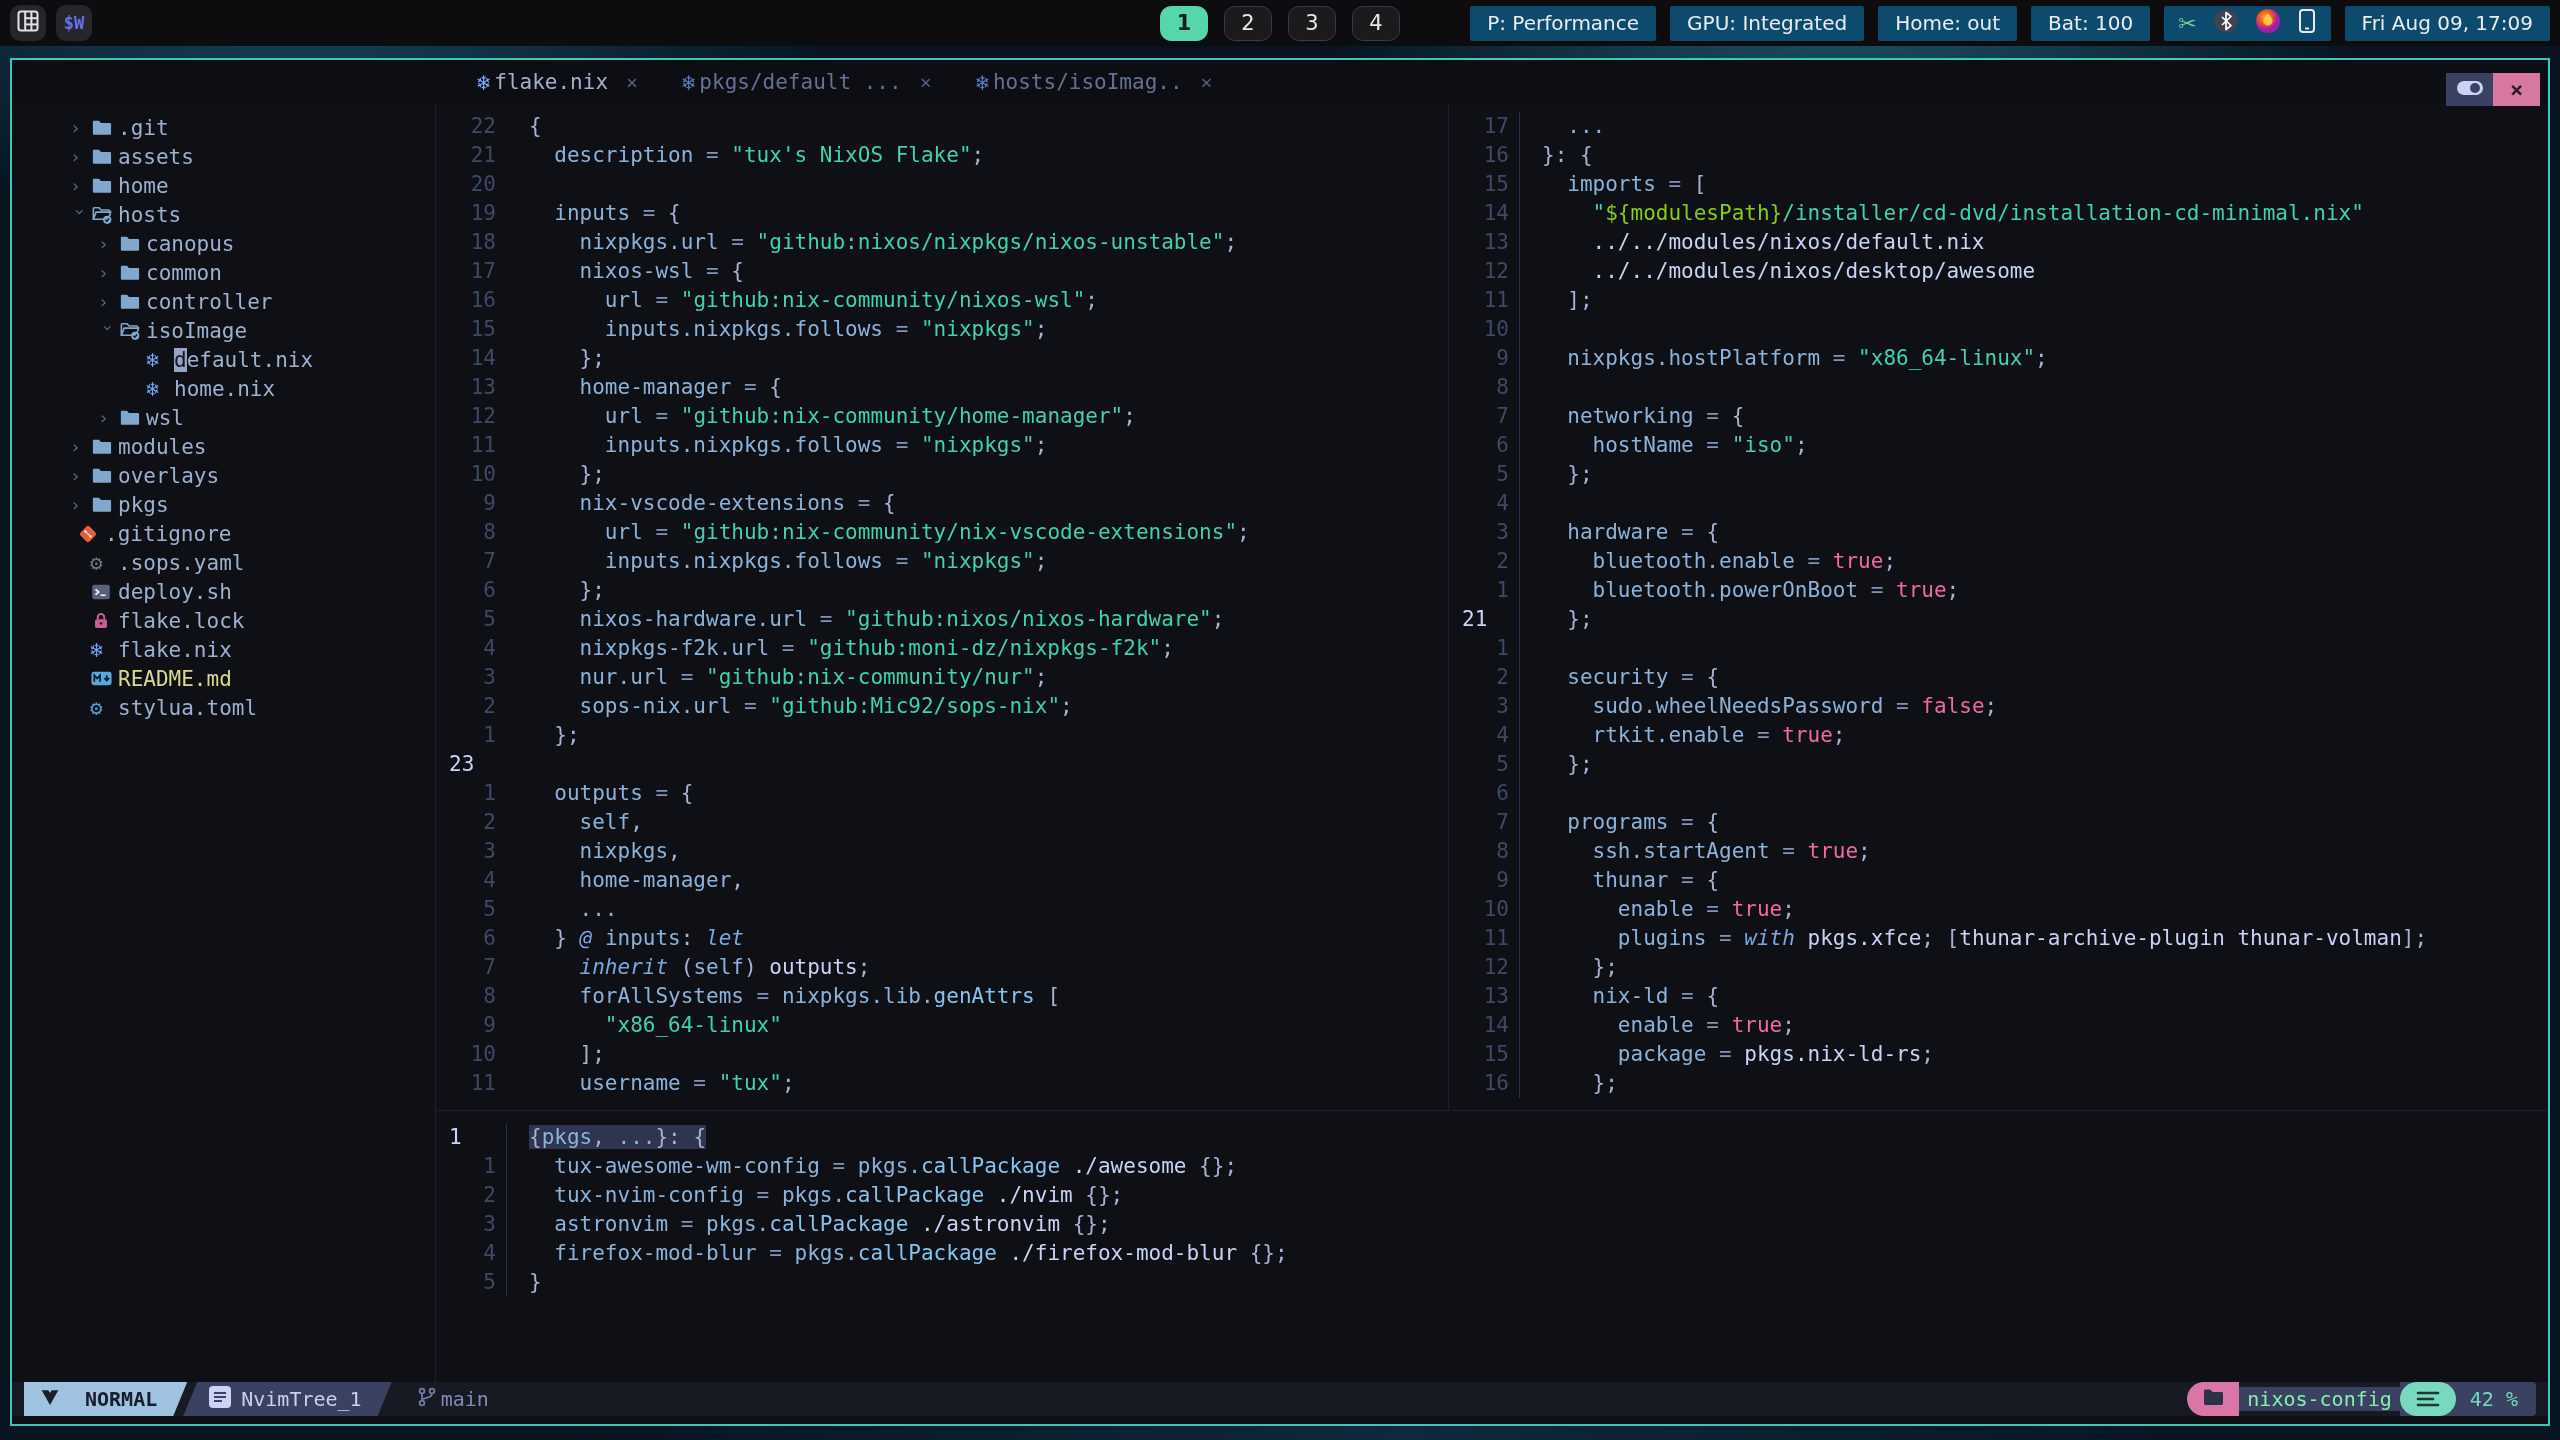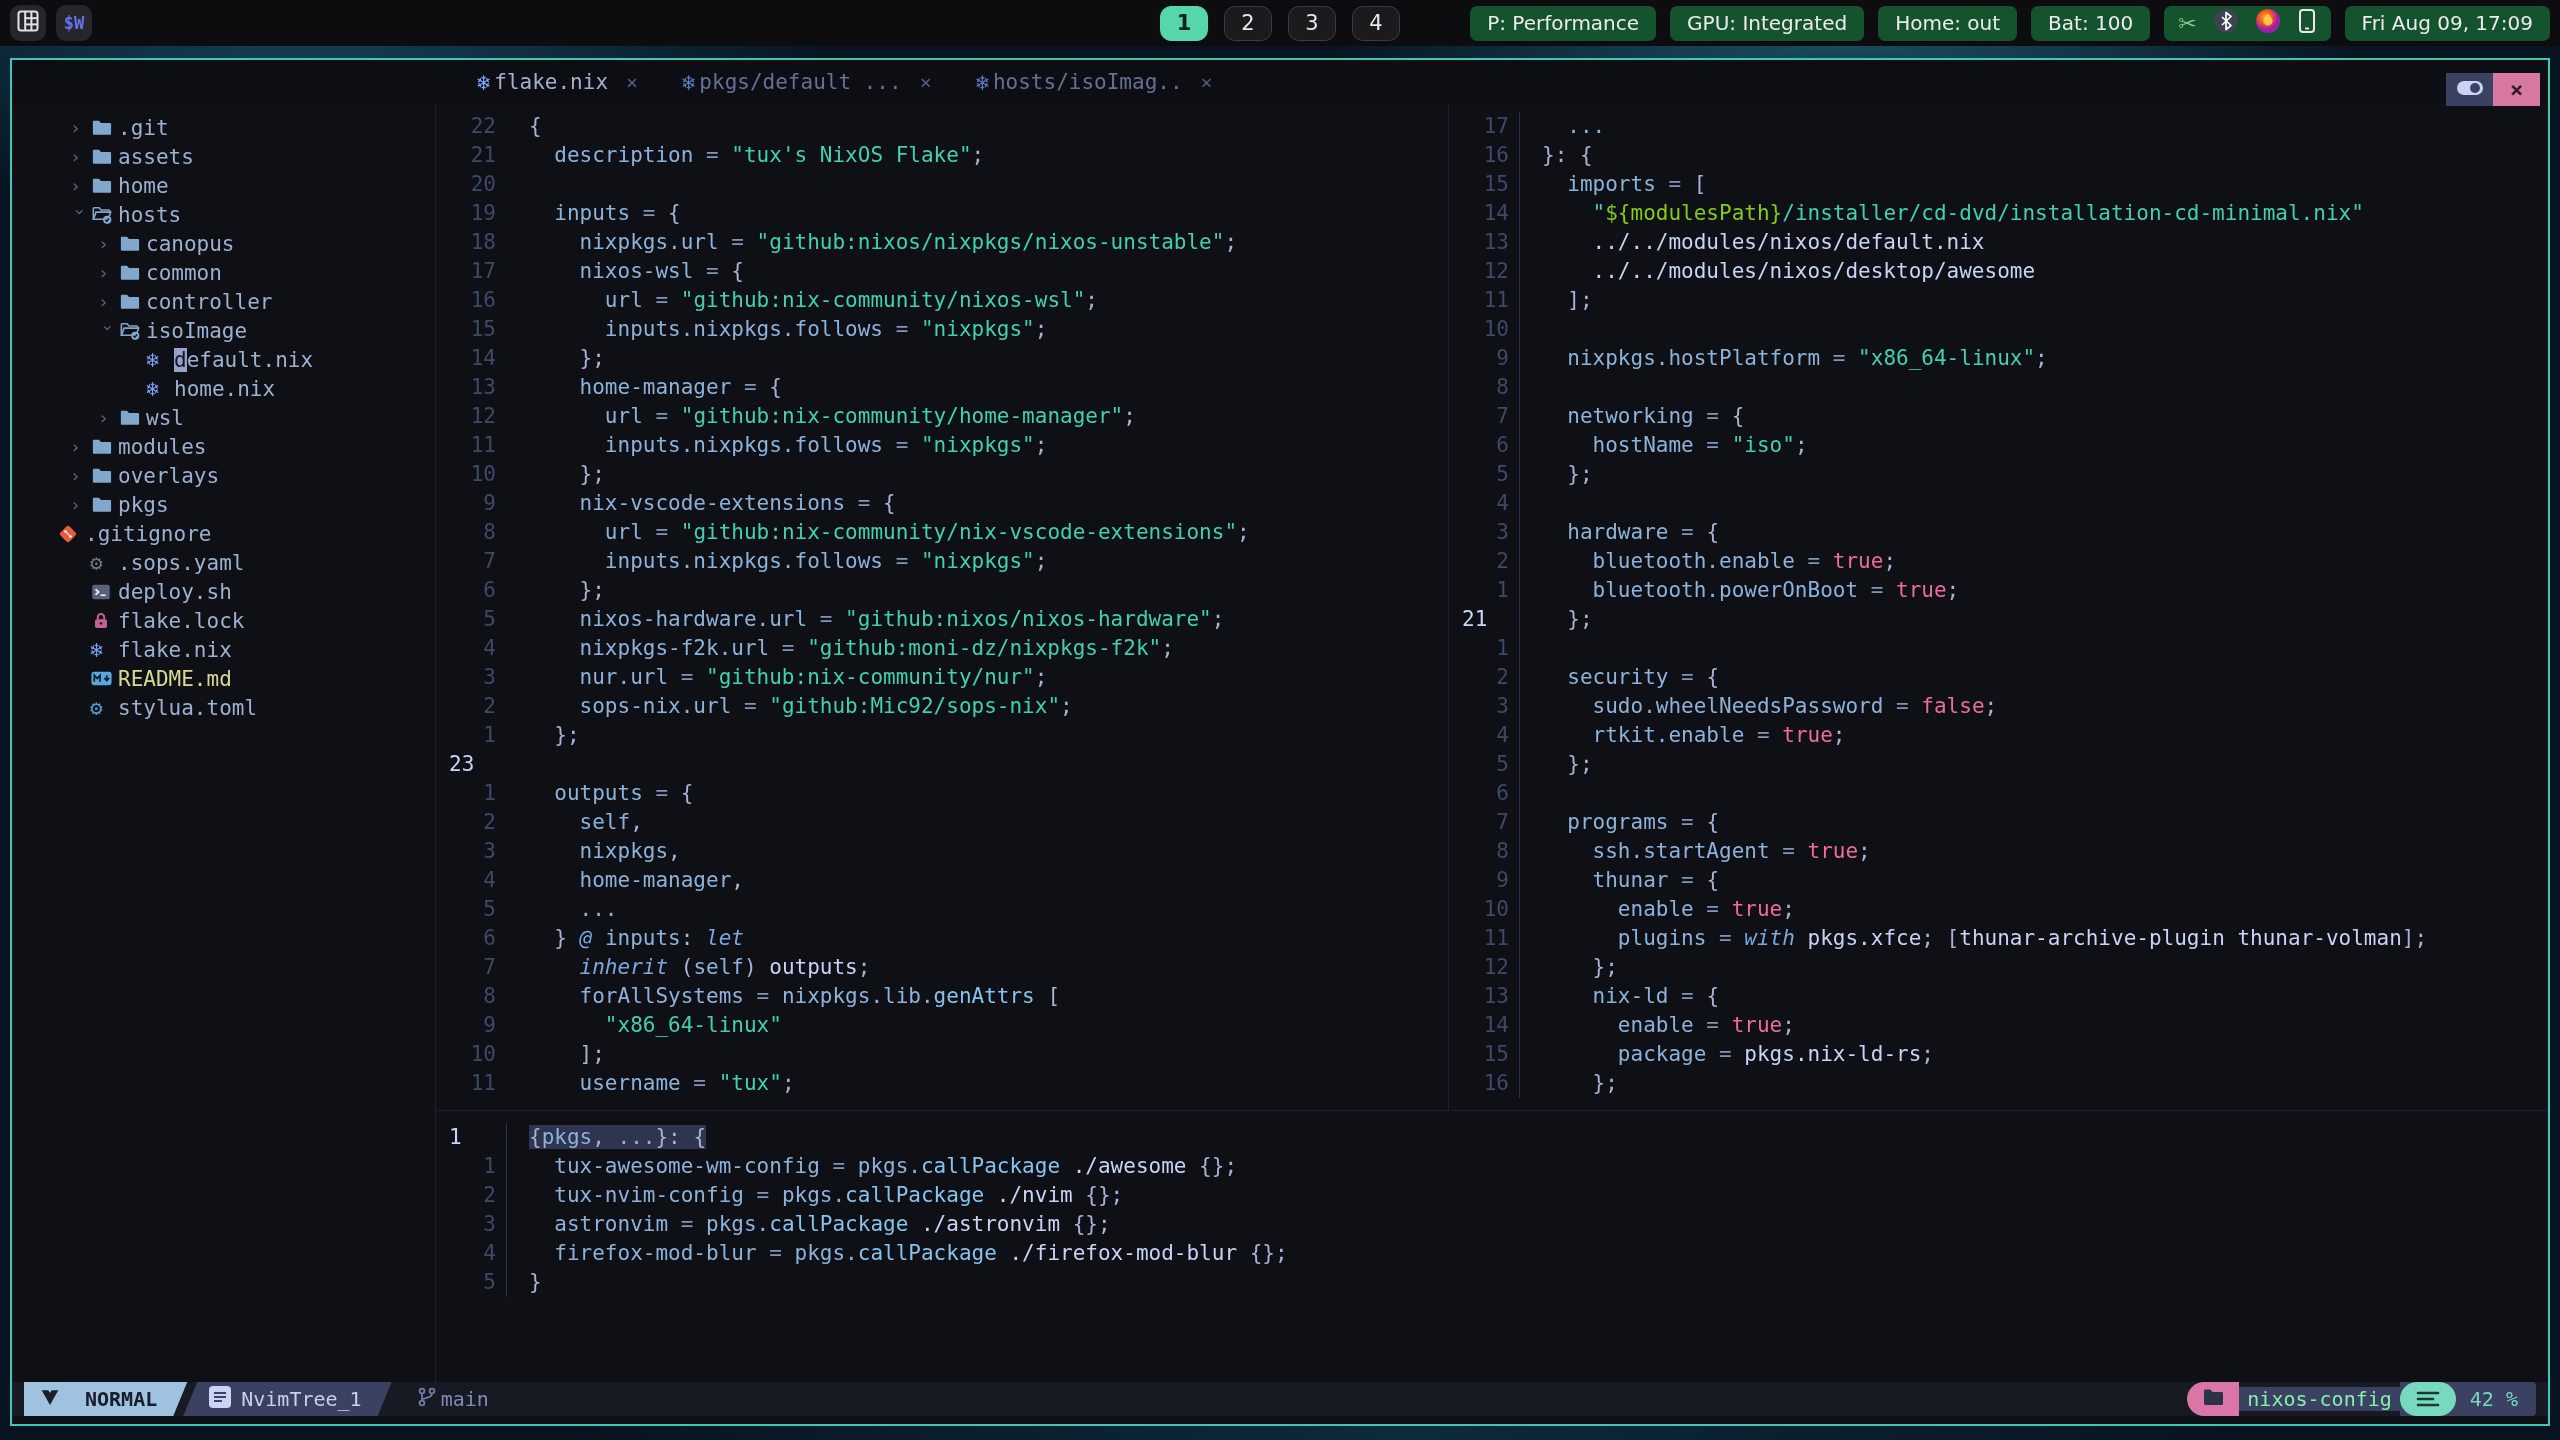--- a/index.html
+++ b/index.html
@@ -15,21 +15,21 @@
   }
   
   .topbar{position:absolute;top:0;left:0;right:0;height:46px;background:#0d0d10;display:flex;align-items:center;padding:0 10px;}
   .tb-left{display:flex;gap:10px;align-items:center;}
   .tb-btn{width:36px;height:36px;border-radius:10px;background:#27272b;display:flex;align-items:center;justify-content:center;cursor:pointer;}
   .wlogo{font-family:"DejaVu Sans Mono",monospace;font-weight:bold;font-size:17px;color:#6671ef;}
   .ws{position:absolute;left:50%;transform:translateX(-50%);display:flex;gap:16px;}
   .ws-pill{min-width:48px;height:35px;border-radius:11px;background:#1b1b1e;border:1px solid #3a3a40;color:#e8e8ea;display:flex;align-items:center;justify-content:center;font-size:21px;cursor:pointer;}
   .ws-pill.active{background:#55d6ab;border-color:#55d6ab;color:#0f231c;font-weight:bold;}
   .tb-right{margin-left:auto;display:flex;gap:14px;align-items:center;}
-  .pill{height:35px;border-radius:7px;background:#14532d;color:#ececee;display:flex;align-items:center;padding:0 17px;font-size:20px;white-space:nowrap;}
+  .pill{height:35px;border-radius:2px;background:#0c4a6e;color:#ececee;display:flex;align-items:center;padding:0 17px;font-size:20px;white-space:nowrap;}
   .tray{gap:16px;display:flex;align-items:center;padding:0 14px;}
   .scissors{color:#84c88e;font-size:22px;}
   
   .window{position:absolute;left:10px;right:10px;top:58px;bottom:14px;border:2px solid #3cc8b4;background:#0e1016;display:flex;flex-direction:column;}
   .tabbar{height:44px;flex:none;display:flex;align-items:center;padding-left:465px;gap:44px;background:#0c0e14;position:relative;font-family:"DejaVu Sans Mono",monospace;font-size:21px;}
   .tab{display:flex;align-items:center;color:#667094;cursor:pointer;white-space:pre;}
   .tab.active{color:#a6b0cc;}
   .tab .snow{font-size:22px;margin-right:4px;color:#5f7cc0;}
   .tab.active .snow{color:#82aaff;}
   .tab .x{color:#545c7e;margin-left:18px;font-size:20px;}
@@ -208,21 +208,21 @@
             </svg></span><span class="tlabel">wsl</span></div>
         <div class="tree-row" style="padding-left: 58px;"><span class="chev">›</span><span class="ticon"><svg width="23" height="23" viewBox="0 0 24 24">
               <path d="M3 6.2c0-.7.5-1.2 1.2-1.2h5.2l2 2.4h9.4c.7 0 1.2.5 1.2 1.2v9.8c0 .7-.5 1.2-1.2 1.2H4.2A1.2 1.2 0 0 1 3 18.4V6.2z" fill="#82a7cc"></path>
             </svg></span><span class="tlabel">modules</span></div>
         <div class="tree-row" style="padding-left: 58px;"><span class="chev">›</span><span class="ticon"><svg width="23" height="23" viewBox="0 0 24 24">
               <path d="M3 6.2c0-.7.5-1.2 1.2-1.2h5.2l2 2.4h9.4c.7 0 1.2.5 1.2 1.2v9.8c0 .7-.5 1.2-1.2 1.2H4.2A1.2 1.2 0 0 1 3 18.4V6.2z" fill="#82a7cc"></path>
             </svg></span><span class="tlabel">overlays</span></div>
         <div class="tree-row" style="padding-left: 58px;"><span class="chev">›</span><span class="ticon"><svg width="23" height="23" viewBox="0 0 24 24">
               <path d="M3 6.2c0-.7.5-1.2 1.2-1.2h5.2l2 2.4h9.4c.7 0 1.2.5 1.2 1.2v9.8c0 .7-.5 1.2-1.2 1.2H4.2A1.2 1.2 0 0 1 3 18.4V6.2z" fill="#82a7cc"></path>
             </svg></span><span class="tlabel">pkgs</span></div>
-        <div class="tree-row" style="padding-left: 25px;"><span class="chev"></span><span class="ticon"><svg width="22" height="22" viewBox="0 0 24 24">
+        <div class="tree-row" style="padding-left: 45px;"><span class="chev"></span><span class="ticon"><svg width="22" height="22" viewBox="0 0 24 24">
               <rect x="5" y="5" width="14" height="14" rx="2.5" transform="rotate(45 12 12)" fill="#ea5a3d"></rect>
               <circle cx="9.3" cy="9.3" r="1.4" fill="#fff"></circle>
               <circle cx="14.7" cy="14.7" r="1.4" fill="#fff"></circle>
               <path d="M10.2 10.2l3.6 3.6" stroke="#fff" stroke-width="1.3"></path>
             </svg></span><span class="tlabel">.gitignore</span></div>
         <div class="tree-row" style="padding-left: 58px;"><span class="chev"></span><span class="ticon"><span class="glyph-gear" style="color:#6b7689">⚙</span></span><span class="tlabel">.sops.yaml</span></div>
         <div class="tree-row" style="padding-left: 58px;"><span class="chev"></span><span class="ticon"><svg width="22" height="22" viewBox="0 0 24 24">
               <rect x="2.5" y="4" width="19" height="16" rx="2" fill="#57617a"></rect>
               <path d="M6 9l3.5 3L6 15" stroke="#e6ebf8" stroke-width="1.8" fill="none"></path>
               <line x1="11.5" y1="15.5" x2="17" y2="15.5" stroke="#e6ebf8" stroke-width="1.8"></line>

